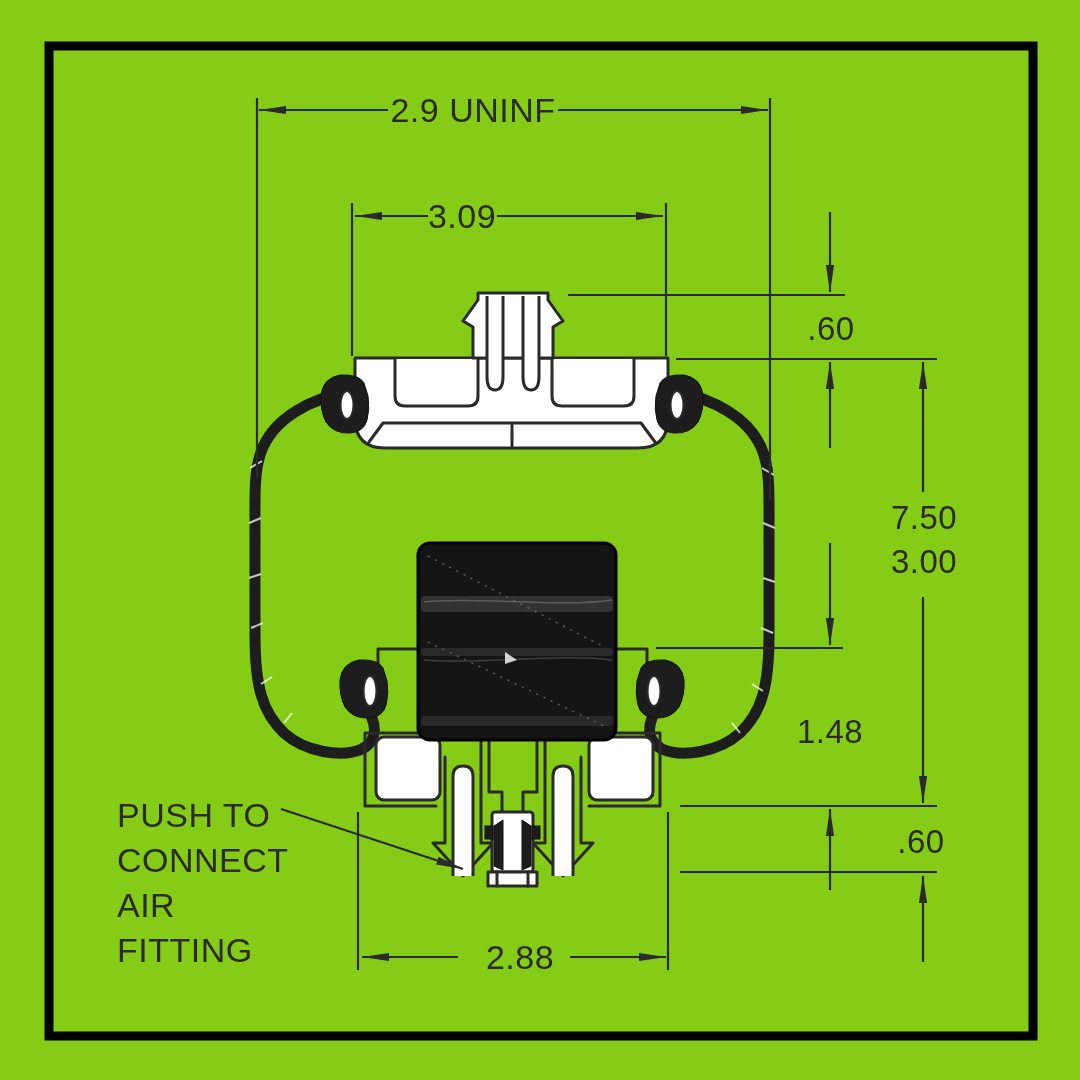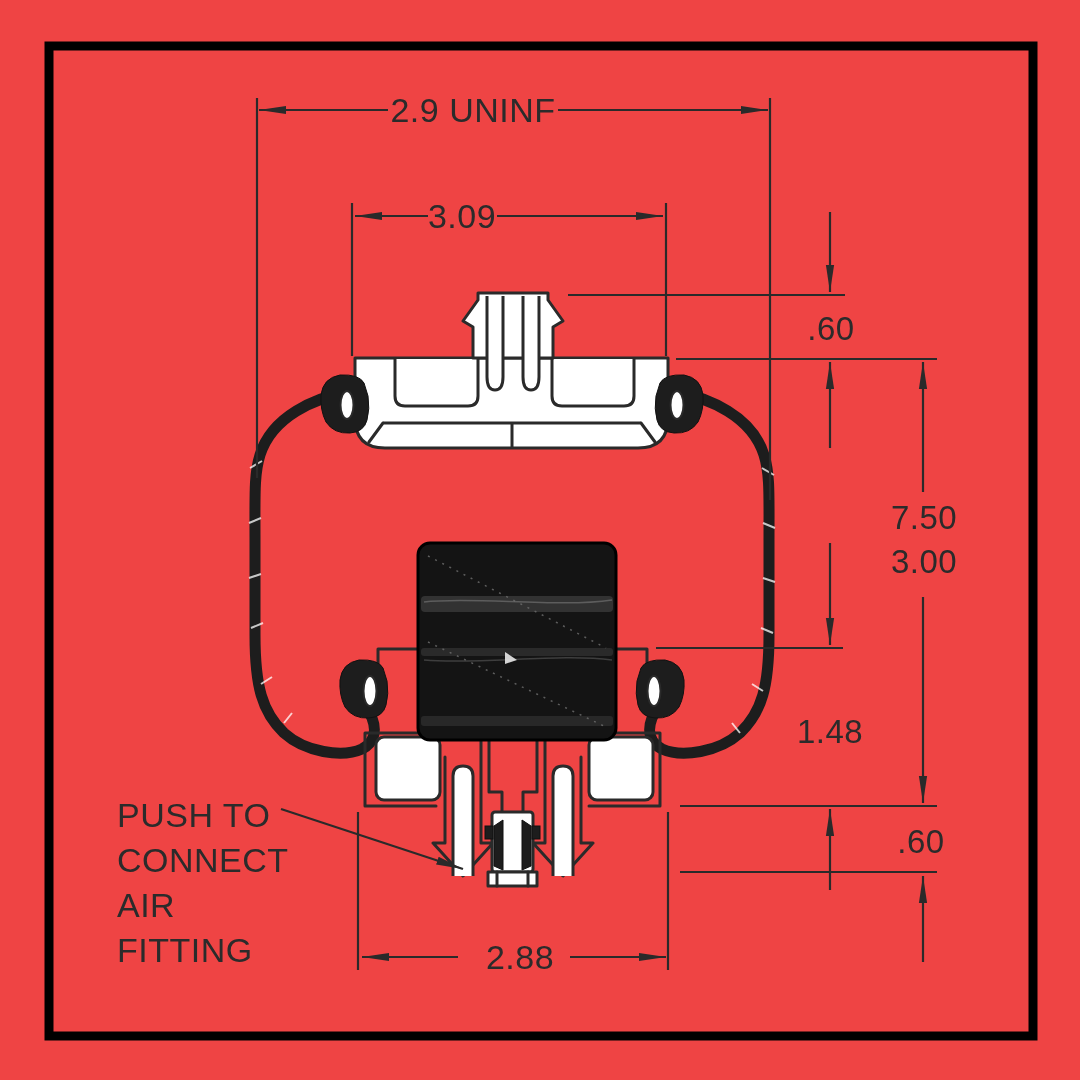--- a/index.html
+++ b/index.html
@@ -1,16 +1,16 @@
 <!DOCTYPE html>
 <html><head>
 <meta charset="utf-8">
 <style>
   html,body{margin:0;padding:0;background:#ffffff;}
-  .page{width:1080px;height:1080px;background:#ef4444;position:relative;overflow:hidden;
+  .page{width:1080px;height:1080px;background:#84cc16;position:relative;overflow:hidden;
         font-family:"Liberation Sans", sans-serif;}
   svg{display:block;}
   .t  {stroke:#2a2a2a;stroke-width:2.2;fill:none;}            
   .dim{stroke:#2a2a2a;stroke-width:2.2;fill:none;}            
   .o  {stroke:#2a2a2a;stroke-width:3;fill:none;stroke-linejoin:round;stroke-linecap:round;} 
   .ow {stroke:#2a2a2a;stroke-width:3;fill:#ffffff;stroke-linejoin:round;}                   
   .rubber{fill:#1d1d1d;stroke:#111;stroke-width:1;}
   .bellows{fill:none;stroke-width:11;stroke-linecap:round;}
   .hatch{stroke:#ffffff;stroke-width:2;opacity:.75;fill:none;}
   .hole{fill:#ffffff;stroke:#2a2a2a;stroke-width:2;}

